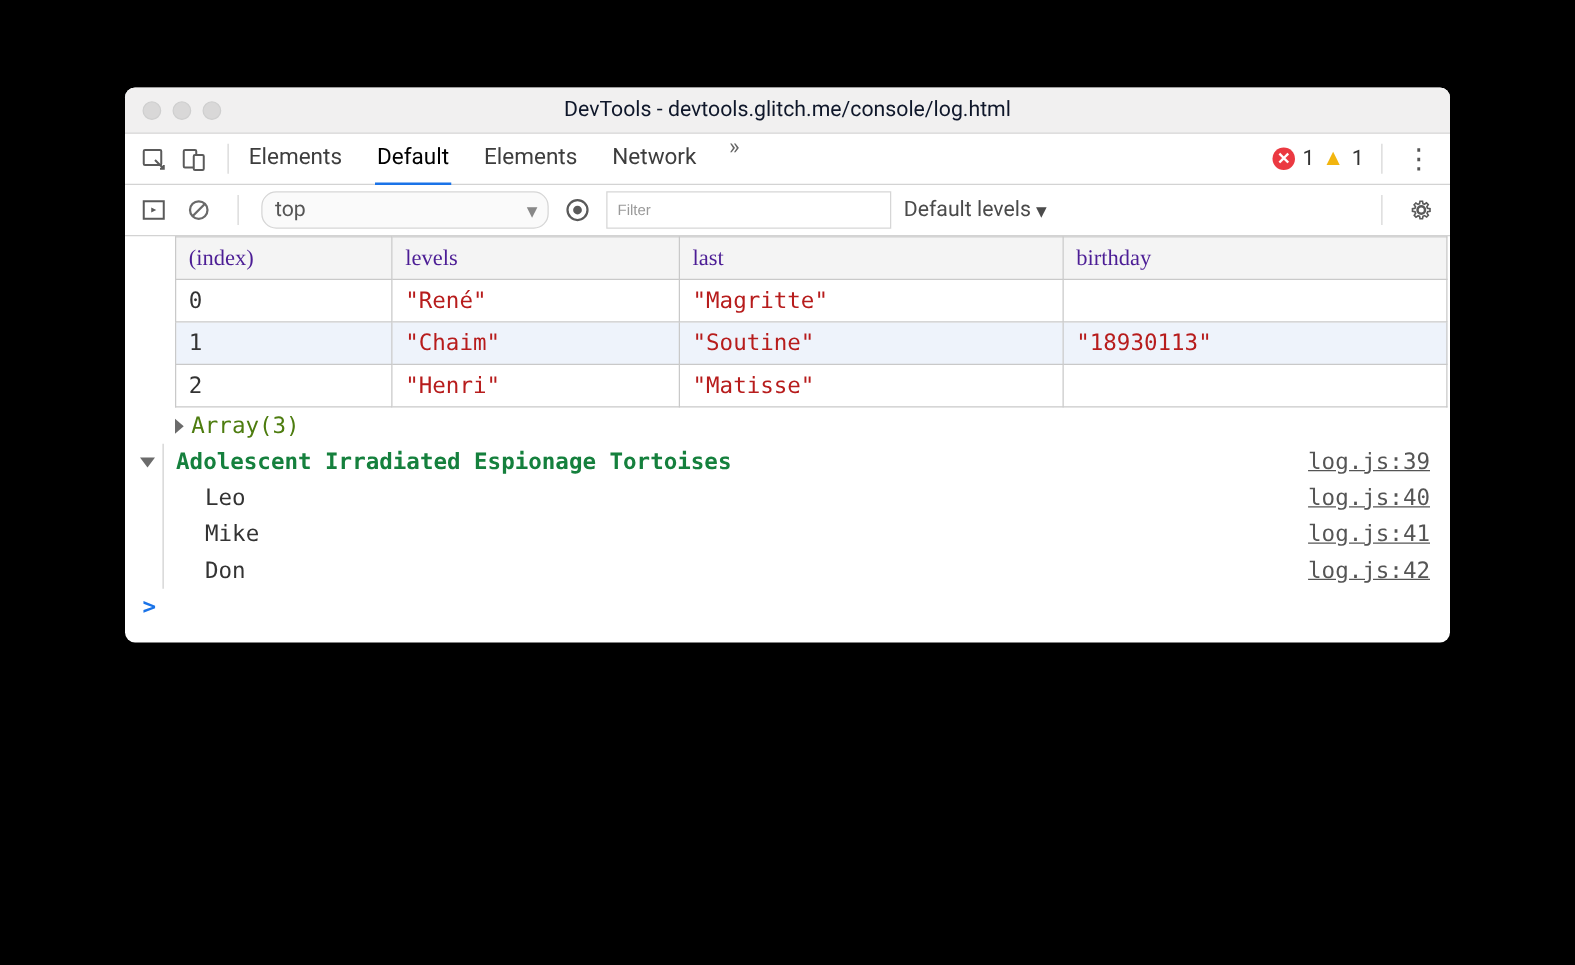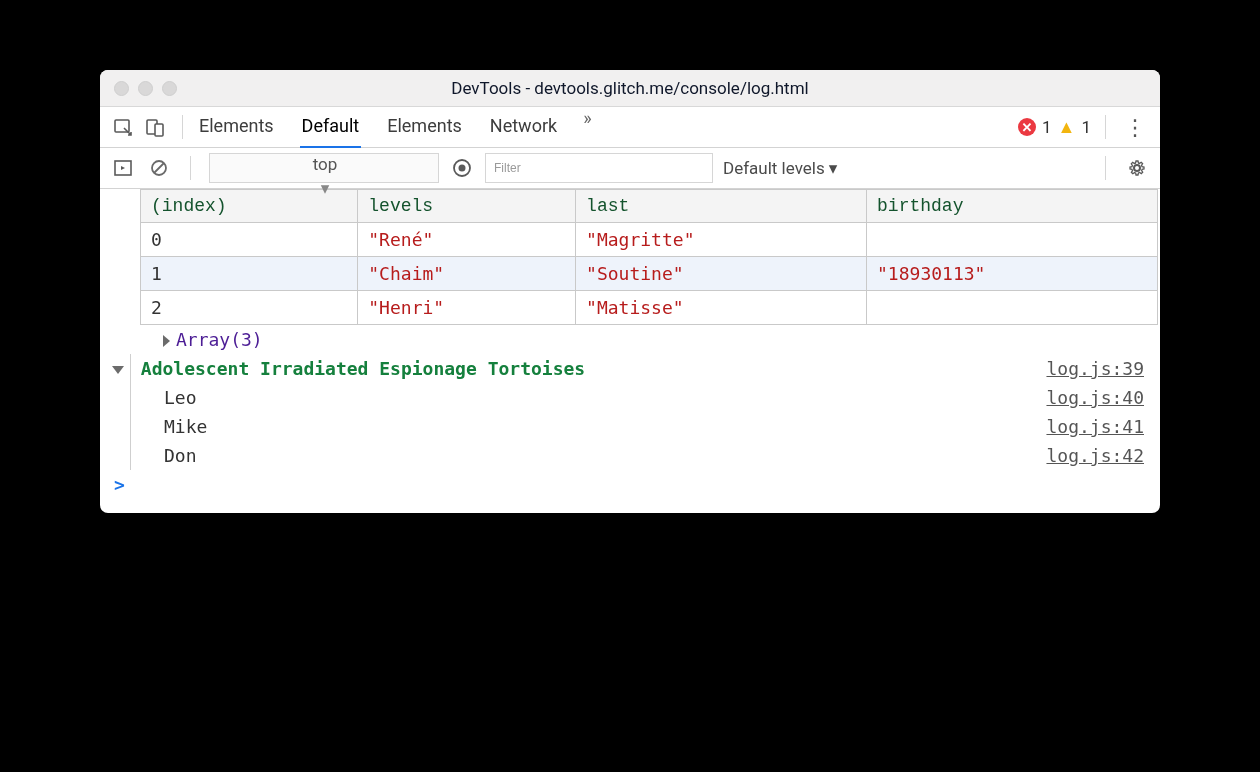--- a/index.html
+++ b/index.html
@@ -60,21 +60,21 @@
   .badge-circle{width:18px;height:18px;border-radius:50%;display:inline-flex;align-items:center;justify-content:center;color:#fff;font-size:13px;font-weight:700;}
   .err{background:#EB3941;}
   .warn-tri{color:#F2B50F;font-size:18px;line-height:1;}
   .kebab{font-size:22px;color:#555;padding:0 4px;}
   
   .ctoolbar{
     height:40px;border-bottom:1px solid #d3d3d3;
     display:flex;align-items:center;padding:0 10px;gap:10px;
     color:#555;font-size:17px;
   }
-  .ctx-select{display:flex;align-items:center;gap:4px;border:1px solid #d6d6d6;background:#fafafa;height:28px;padding:0 8px 0 10px;border-radius:0;min-width:210px;justify-content:space-between;flex-direction:column;}
+  .ctx-select{display:flex;align-items:center;gap:4px;border:1px solid #d6d6d6;background:#fafafa;height:28px;padding:0 8px 0 10px;border-radius:12px;min-width:210px;justify-content:space-between;}
   .ctx-select .chev{color:#888;}
   .filter-input{height:28px;border:1px solid #d6d6d6;background:#fff;padding:0 8px;font-size:12px;color:#333;width:210px;}
   .filter-input::placeholder{color:#9a9a9a;}
   .levels{color:#4b4b4b;display:flex;align-items:center;gap:4px;}
   .gear{margin-left:auto;}
   
   .console-body{
     font-family:Menlo,Consolas,monospace;
     font-size:18px;
     padding-bottom:8px;
@@ -85,26 +85,26 @@
     margin-left:40px;
     margin-top:0;
   }
   table.ctable th,table.ctable td{
     border:1px solid #c9c9c9;
     padding:6px 10px;
     text-align:left;
     font-weight:400;
   }
   table.ctable th{
-    background:#f4f4f4;color:#14532d;font-family:Liberation Mono, monospace;
+    background:#f4f4f4;color:#4c1d95;font-family:Liberation Serif, serif;
   }
   table.ctable tr.hl td{background:#eef3fb;}
   .strval{color:#b71c1c;}
   .obj-row{
-    margin-left:63px;padding:4px 0;color:#4c1d95;
+    margin-left:40px;padding:4px 0;color:#4d7c0f;
   }
   .tri{display:inline-block;width:0;height:0;border-left:7px solid #6b6b6b;border-top:6px solid transparent;border-bottom:6px solid transparent;margin-right:6px;vertical-align:middle;}
   .tri.down{border-left:6px solid transparent;border-right:6px solid transparent;border-top:8px solid #6b6b6b;border-bottom:none;}
   .group-line{
     display:flex;justify-content:space-between;align-items:center;
     padding:4px 16px 4px 12px;
   }
   .group-line .lbl{font-weight:700;color:#15803d;}
   .src{color:#555;text-decoration:underline;}
   .child{

